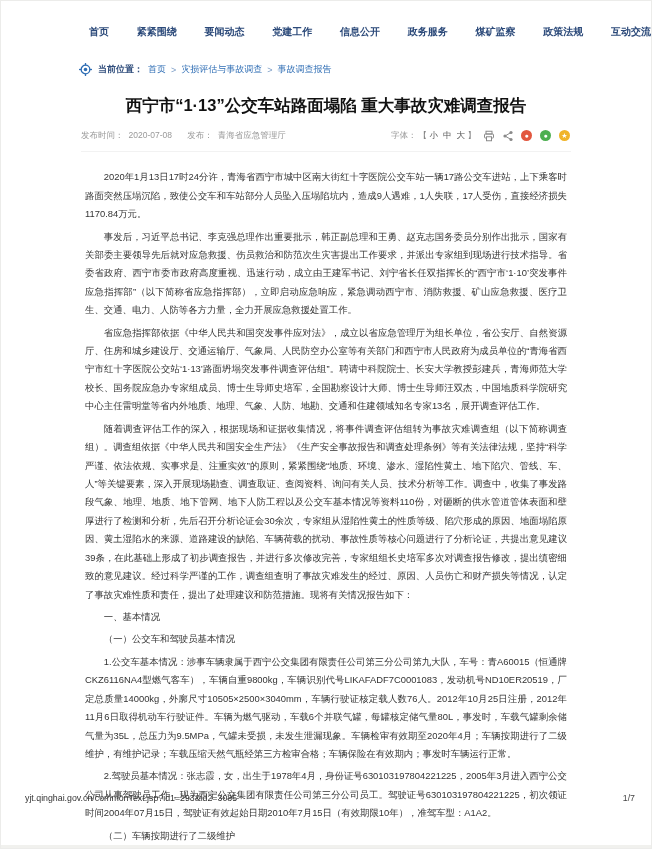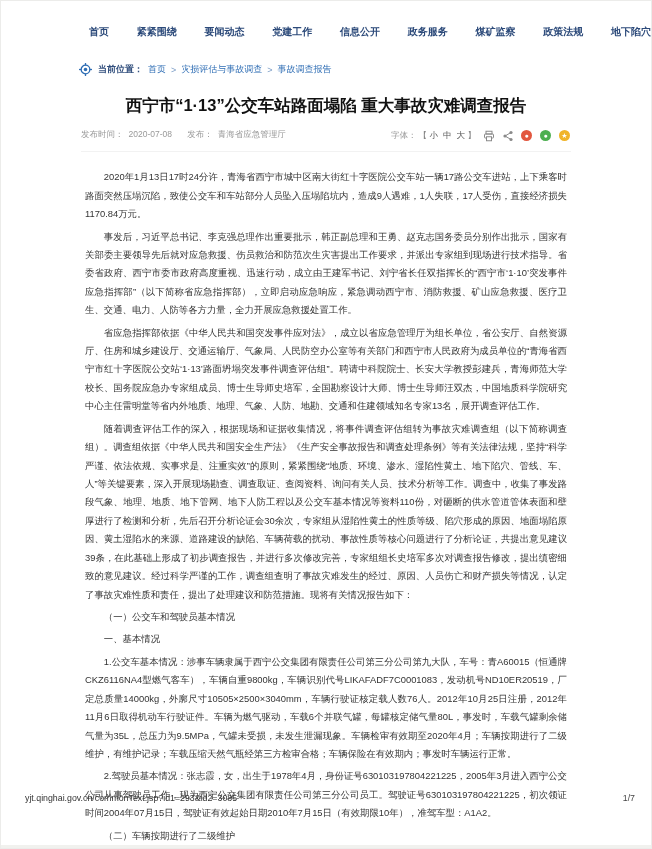--- a/index.html
+++ b/index.html
@@ -24,21 +24,21 @@
   .bc-label{font-weight:bold;color:#33507e;}
   .bc-link{color:#2e6db4;cursor:pointer;margin:0 5px;}
   .bc-sep{color:#7a9cc6;}
   
   .article{padding:0 80px;}
   .article-title{
     margin-top:18px;font-size:16.5px;font-weight:bold;color:#111;
     text-align:center;line-height:1.35;
   }
   .meta-row{
-    margin-top:13px;display:flex;justify-content:space-between;align-items:flex-start;
+    margin-top:13px;display:flex;justify-content:space-between;align-items:center;
     font-size:8.5px;color:#999;border-bottom:1px solid #f2f2f2;padding-bottom:9px;
   }
   .meta-left span{margin-right:5px;}
   .meta-right{display:flex;align-items:center;}
   .font-label{color:#999;margin-right:2px;}
   .bracket{color:#888;}
   .font-size-option{color:#555;cursor:pointer;margin:0 2.5px;}
   .icon-btn{
     width:13px;height:13px;margin-left:6px;display:inline-flex;
     align-items:center;justify-content:center;cursor:pointer;
@@ -64,21 +64,21 @@
 
   <nav class="topnav">
       <span class="nav-item">首页</span>
       <span class="nav-item">紧紧围绕</span>
       <span class="nav-item">要闻动态</span>
       <span class="nav-item">党建工作</span>
       <span class="nav-item">信息公开</span>
       <span class="nav-item">政务服务</span>
       <span class="nav-item">煤矿监察</span>
       <span class="nav-item">政策法规</span>
-      <span class="nav-item">地下陷穴</span>
+      <span class="nav-item">互动交流</span>
     </nav>
 
   <div class="breadcrumb">
     <span class="bc-icon">
       <svg width="13" height="13" viewBox="0 0 24 24">
         <circle cx="12" cy="12" r="8" fill="none" stroke="#2e6db4" stroke-width="2.4"></circle>
         <circle cx="12" cy="12" r="3.2" fill="#2e6db4"></circle>
         <line x1="12" y1="0" x2="12" y2="4.5" stroke="#2e6db4" stroke-width="2.4"></line>
         <line x1="12" y1="19.5" x2="12" y2="24" stroke="#2e6db4" stroke-width="2.4"></line>
         <line x1="0" y1="12" x2="4.5" y2="12" stroke="#2e6db4" stroke-width="2.4"></line>
@@ -134,22 +134,22 @@
           <span class="circle-icon" style="background:#f0b429;">★</span>
         </span>
       </div>
     </div>
 
     <div class="article-body">
         <p>2020年1月13日17时24分许，青海省西宁市城中区南大街红十字医院公交车站一辆17路公交车进站，上下乘客时路面突然压塌沉陷，致使公交车和车站部分人员坠入压塌陷坑内，造成9人遇难，1人失联，17人受伤，直接经济损失1170.84万元。</p>
         <p>事发后，习近平总书记、李克强总理作出重要批示，韩正副总理和王勇、赵克志国务委员分别作出批示，国家有关部委主要领导先后就对应急救援、伤员救治和防范次生灾害提出工作要求，并派出专家组到现场进行技术指导。省委省政府、西宁市委市政府高度重视、迅速行动，成立由王建军书记、刘宁省长任双指挥长的“西宁市‘1·10’突发事件应急指挥部”（以下简称省应急指挥部），立即启动应急响应，紧急调动西宁市、消防救援、矿山应急救援、医疗卫生、交通、电力、人防等各方力量，全力开展应急救援处置工作。</p>
         <p>省应急指挥部依据《中华人民共和国突发事件应对法》，成立以省应急管理厅为组长单位，省公安厅、自然资源厅、住房和城乡建设厅、交通运输厅、气象局、人民防空办公室等有关部门和西宁市人民政府为成员单位的“青海省西宁市红十字医院公交站‘1·13’路面坍塌突发事件调查评估组”。聘请中科院院士、长安大学教授彭建兵，青海师范大学校长、国务院应急办专家组成员、博士生导师史培军，全国勘察设计大师、博士生导师汪双杰，中国地质科学院研究中心主任雷明堂等省内外地质、地理、气象、人防、地勘、交通和住建领域知名专家13名，展开调查评估工作。</p>
         <p>随着调查评估工作的深入，根据现场和证据收集情况，将事件调查评估组转为事故灾难调查组（以下简称调查组）。调查组依据《中华人民共和国安全生产法》《生产安全事故报告和调查处理条例》等有关法律法规，坚持“科学严谨、依法依规、实事求是、注重实效”的原则，紧紧围绕“地质、环境、渗水、湿陷性黄土、地下陷穴、管线、车、人”等关键要素，深入开展现场勘查、调查取证、查阅资料、询问有关人员、技术分析等工作。调查中，收集了事发路段气象、地理、地质、地下管网、地下人防工程以及公交车基本情况等资料110份，对砸断的供水管道管体表面和壁厚进行了检测和分析，先后召开分析论证会30余次，专家组从湿陷性黄土的性质等级、陷穴形成的原因、地面塌陷原因、黄土湿陷水的来源、道路建设的缺陷、车辆荷载的扰动、事故性质等核心问题进行了分析论证，共提出意见建议39条，在此基础上形成了初步调查报告，并进行多次修改完善，专家组组长史培军多次对调查报告修改，提出缜密细致的意见建议。经过科学严谨的工作，调查组查明了事故灾难发生的经过、原因、人员伤亡和财产损失等情况，认定了事故灾难性质和责任，提出了处理建议和防范措施。现将有关情况报告如下：</p>
+        <p>一、基本情况</p>
         <p>（一）公交车和驾驶员基本情况</p>
-        <p>一、基本情况</p>
         <p>1.公交车基本情况：涉事车辆隶属于西宁公交集团有限责任公司第三分公司第九大队，车号：青A60015（恒通牌CKZ6116NA4型燃气客车），车辆自重9800kg，车辆识别代号LIKAFADF7C0001083，发动机号ND10ER20519，厂定总质量14000kg，外廓尺寸10505×2500×3040mm，车辆行驶证核定载人数76人。2012年10月25日注册，2012年11月6日取得机动车行驶证件。车辆为燃气驱动，车载6个并联气罐，每罐核定储气量80L，事发时，车载气罐剩余储气量为35L，总压力为9.5MPa，气罐未受损，未发生泄漏现象。车辆检审有效期至2020年4月；车辆按期进行了二级维护，有维护记录；车载压缩天然气瓶经第三方检审合格；车辆保险在有效期内；事发时车辆运行正常。</p>
         <p>2.驾驶员基本情况：张志霞，女，出生于1978年4月，身份证号630103197804221225，2005年3月进入西宁公交公司从事驾驶员工作，现为西宁公交集团有限责任公司第三分公司员工。驾驶证号630103197804221225，初次领证时间2004年07月15日，驾驶证有效起始日期2010年7月15日（有效期限10年），准驾车型：A1A2。</p>
         <p>（二）车辆按期进行了二级维护</p>
       </div>
   </div>
 
   <div class="footer-url">yjt.qinghai.gov.cn/commonText.jsp?id1=293&amp;id2=3085</div>
   <div class="page-indicator">1/7</div>
   <div class="bottom-bar"></div>
 </div>

